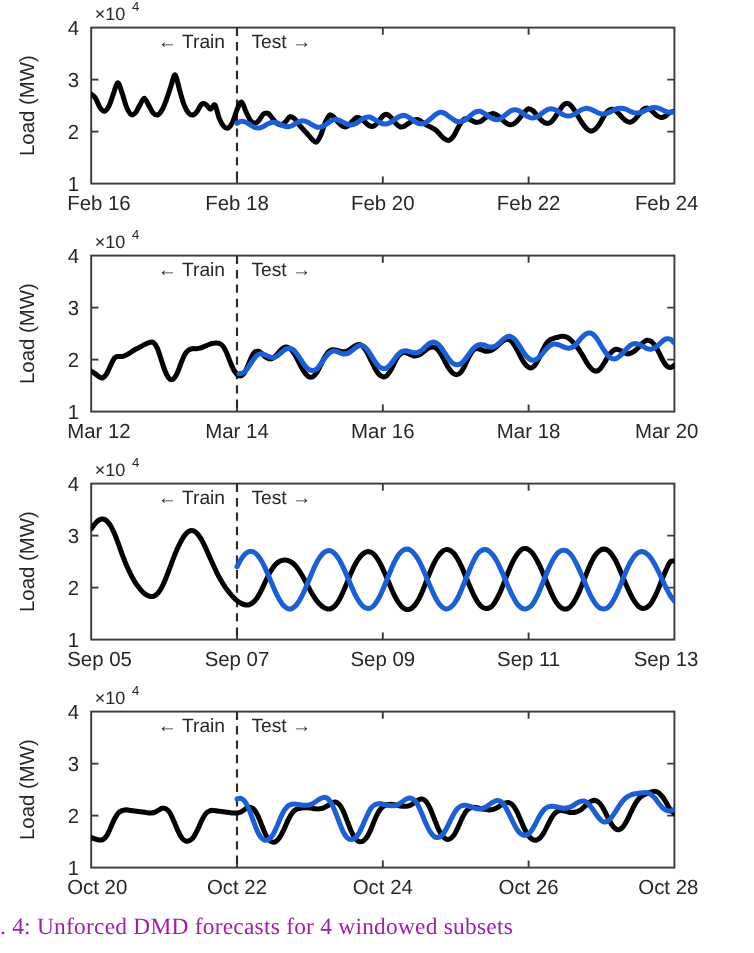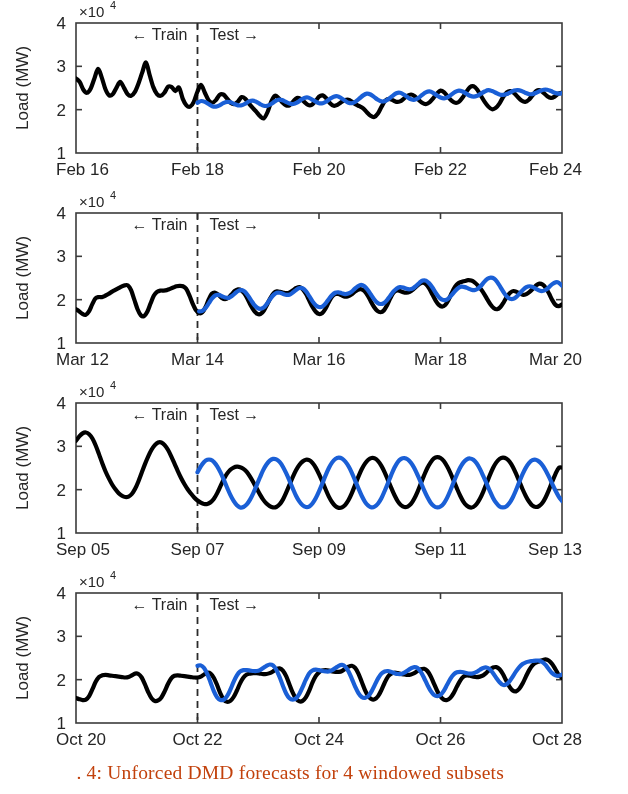--- a/index.html
+++ b/index.html
@@ -26,22 +26,22 @@
     height: 190px;
   }
   .panel svg { display: block; }
   .caption {
     position: absolute;
     left: 0;
     top: 762px;
     width: 504px;
     font-family: "Liberation Serif", serif;
     font-size: 19.5px;
-    color: #c2410c;
-    text-align: right;
+    color: #a21caf;
+    text-align: left;
     letter-spacing: 0.2px;
     white-space: nowrap;
     overflow: hidden;
   }
   text {
     font-family: "Liberation Sans", sans-serif;
     fill: #262626;
   }
   .ticklabel { font-size: 17px; }
   .axislabel { font-size: 17px; }

